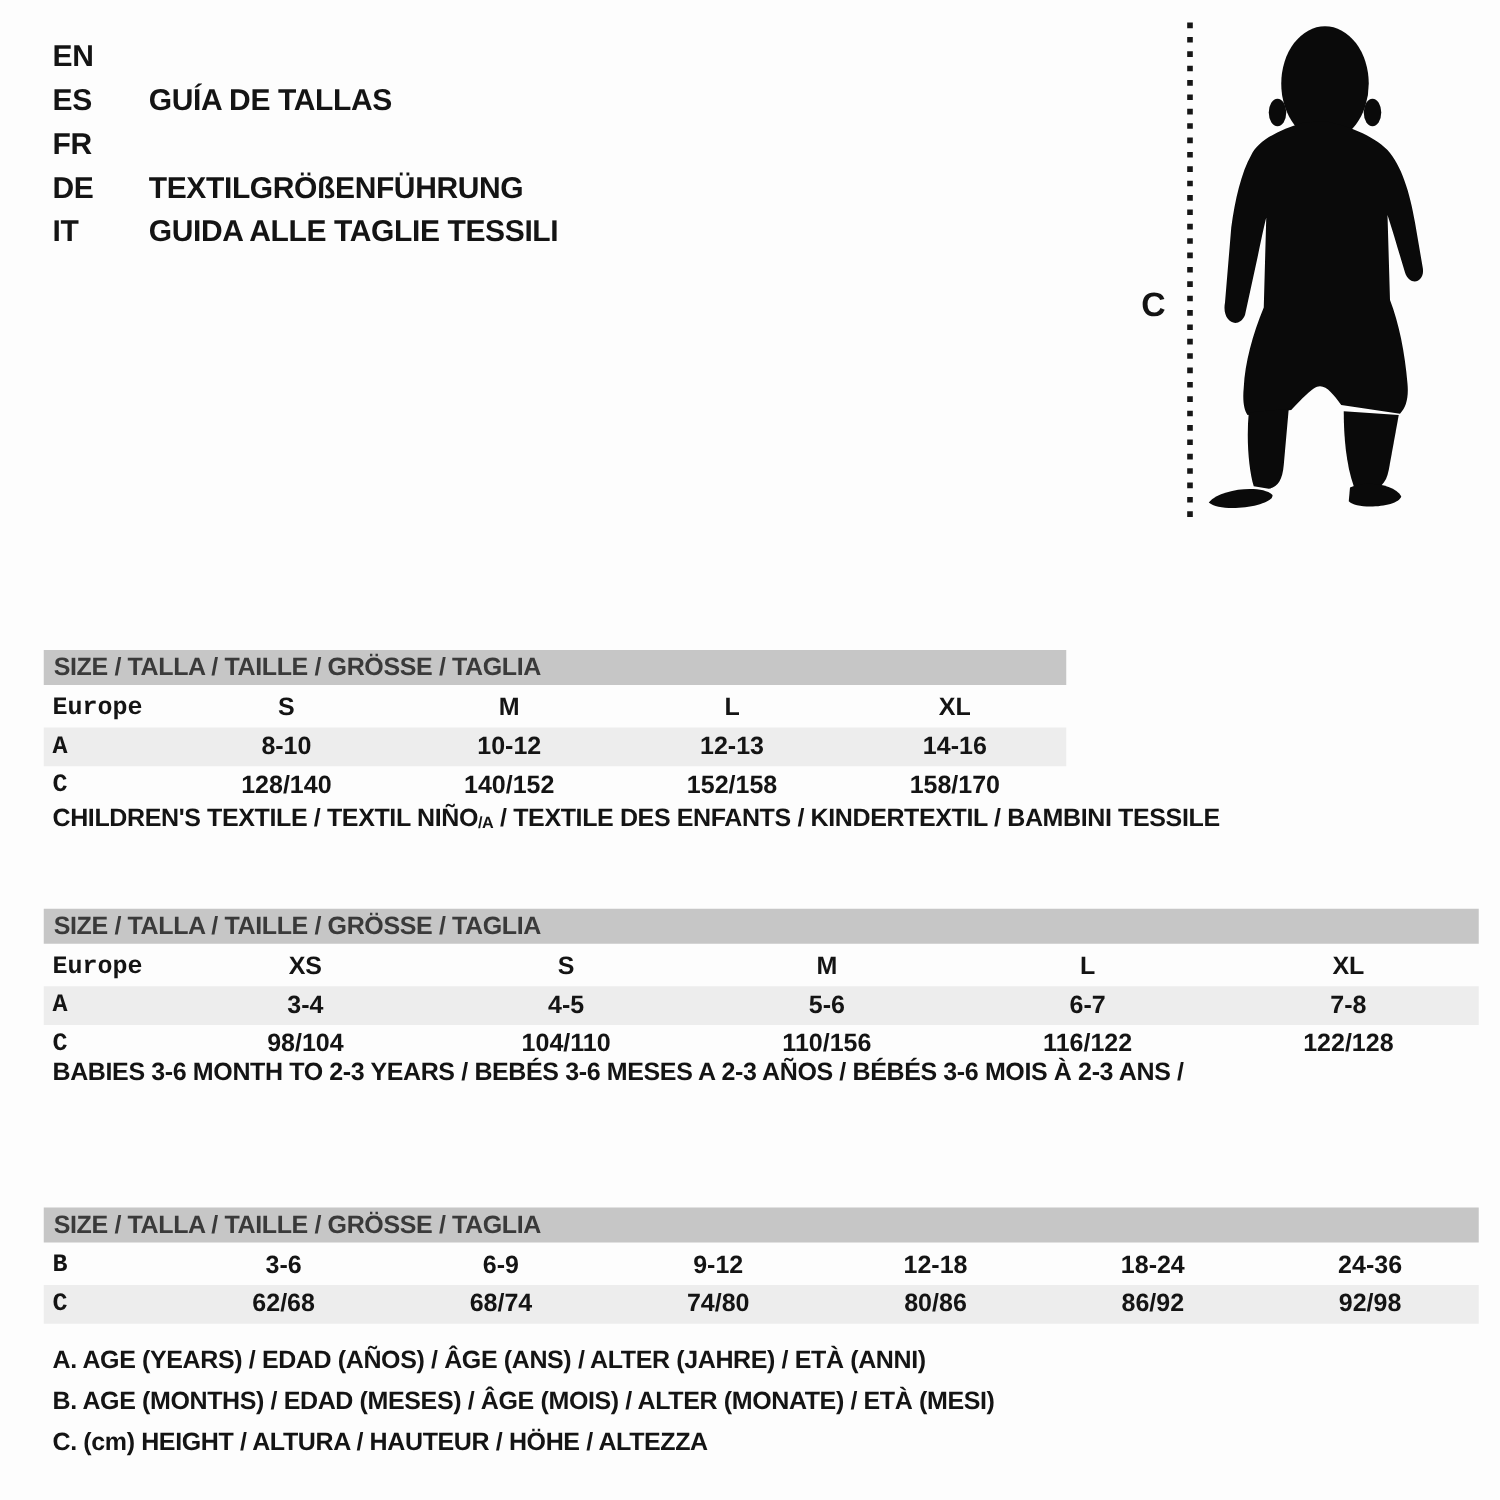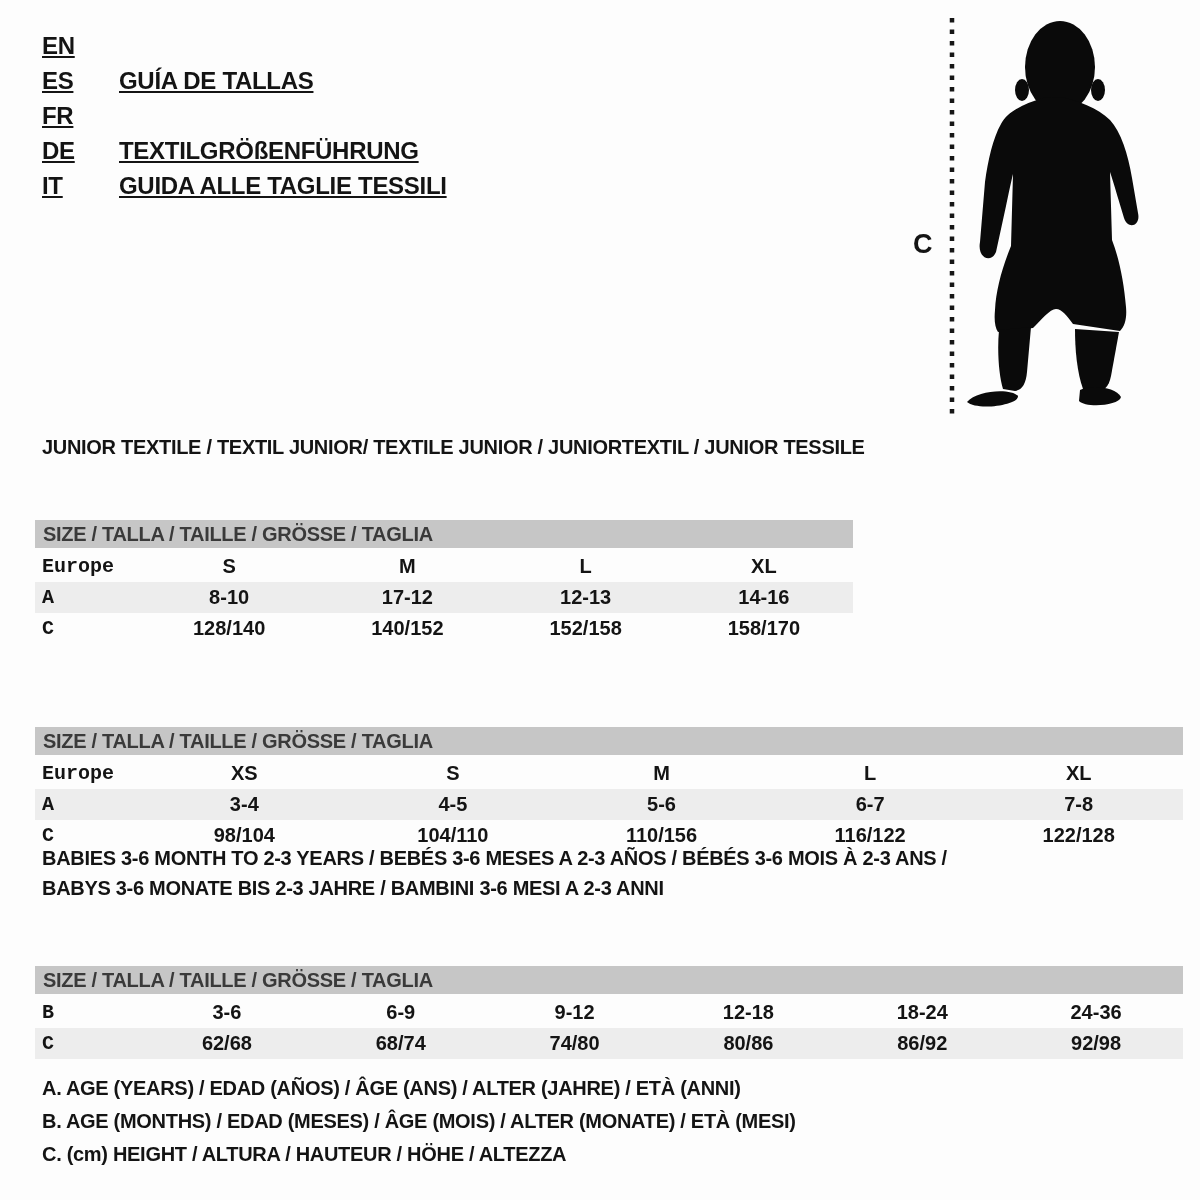--- a/index.html
+++ b/index.html
@@ -7,21 +7,21 @@
     width:1200px; height:1200px;
     background:#fdfdfd;
     font-family:"Liberation Sans", sans-serif;
     font-weight:bold;
     color:#141414;
   }
   .page { position:relative; width:1200px; height:1200px; overflow:hidden; }
 
   
   .langs { position:absolute; left:42px; top:28px; }
-  .lang-row { display:flex; height:35px; align-items:center; font-size:24px; letter-spacing:-0.3px; white-space:nowrap;text-decoration:underline; }
+  .lang-row { display:flex; height:35px; align-items:center; font-size:24px; letter-spacing:-0.3px; white-space:nowrap; }
   .lang-code { width:77px; flex:0 0 77px; }
 
   
   .figure { position:absolute; left:905px; top:10px; }
   .dash-line { stroke:#161616; stroke-width:4.5; stroke-dasharray:4.5 7; fill:none; }
   .sil path, .sil ellipse { fill:#0a0a0a; }
   .dim-label { font-family:"Liberation Sans", sans-serif; font-size:27px; font-weight:bold; fill:#141414; }
 
   
   .sec-title { position:absolute; left:42px; font-size:20px; letter-spacing:-0.3px; white-space:nowrap; }
@@ -104,48 +104,50 @@
                L227,168
                C223,144 216,122 205,110
                C193,98 172,90 155,87 Z"></path>
       <path d="M94,320 L126,317 L122,362 C121,374 117,380 110,381 L98,379 C94,366 92,342 94,320 Z"></path>
       <path d="M62,392 C72,380 106,378 113,386 C114,395 72,401 62,392 Z"></path>
       <path d="M170,319 L214,322 L206,366 C204,377 198,382 190,382 L178,379 C172,362 170,340 170,319 Z"></path>
       <path d="M175,380 C186,374 211,377 216,387 C214,396 180,398 174,391 Z"></path>
     </g>
   </svg>
 
-  <div class="sec-title" style="top:436px">JUNIOR TEXTILE / TEXTIL JUNIOR/ TEXTILE JUNIOR / JUNIORTEXTIL / JUNIOR TESSILE</div>
   <div class="table w-junior" style="top:484px">
     <div class="t-head">
       <span>SIZE / TALLA / TAILLE / GRÖSSE / TAGLIA</span>
     </div>
     <div class="t-row g4">
       <div class="t-label">Europe</div>
       <div class="t-cell">S</div>
       <div class="t-cell">M</div>
       <div class="t-cell">L</div>
       <div class="t-cell">XL</div>
     </div>
     <div class="t-row g4 stripe">
       <div class="t-label">A</div>
       <div class="t-cell">8-10</div>
-      <div class="t-cell">17-12</div>
+      <div class="t-cell">10-12</div>
       <div class="t-cell">12-13</div>
       <div class="t-cell">14-16</div>
     </div>
     <div class="t-row g4">
       <div class="t-label">C</div>
       <div class="t-cell">128/140</div>
       <div class="t-cell">140/152</div>
       <div class="t-cell">152/158</div>
       <div class="t-cell">158/170</div>
     </div>
   </div>
 
+  <div class="sec-title" style="top:644px">
+    <span>CHILDREN'S TEXTILE / TEXTIL NIÑO</span><span class="sub-a">/A</span><span> / TEXTILE DES ENFANTS / KINDERTEXTIL / BAMBINI TESSILE</span>
+  </div>
   <div class="table w-wide" style="top:691px">
     <div class="t-head">
       <span>SIZE / TALLA / TAILLE / GRÖSSE / TAGLIA</span>
     </div>
     <div class="t-row g5">
       <div class="t-label">Europe</div>
       <div class="t-cell">XS</div>
       <div class="t-cell">S</div>
       <div class="t-cell">M</div>
       <div class="t-cell">L</div>
@@ -164,21 +166,20 @@
       <div class="t-cell">98/104</div>
       <div class="t-cell">104/110</div>
       <div class="t-cell">110/156</div>
       <div class="t-cell">116/122</div>
       <div class="t-cell">122/128</div>
     </div>
   </div>
 
   <div class="sec-title two-line" style="top:843px">
     <div>BABIES 3-6 MONTH TO 2-3 YEARS / BEBÉS 3-6 MESES A 2-3 AÑOS / BÉBÉS 3-6 MOIS À 2-3 ANS /</div>
-    <div>BABYS 3-6 MONATE BIS 2-3 JAHRE / BAMBINI 3-6 MESI A 2-3 ANNI</div>
   </div>
   <div class="table w-wide" style="top:930px">
     <div class="t-head">
       <span>SIZE / TALLA / TAILLE / GRÖSSE / TAGLIA</span>
     </div>
     <div class="t-row g6">
       <div class="t-label">B</div>
       <div class="t-cell">3-6</div>
       <div class="t-cell">6-9</div>
       <div class="t-cell">9-12</div>

